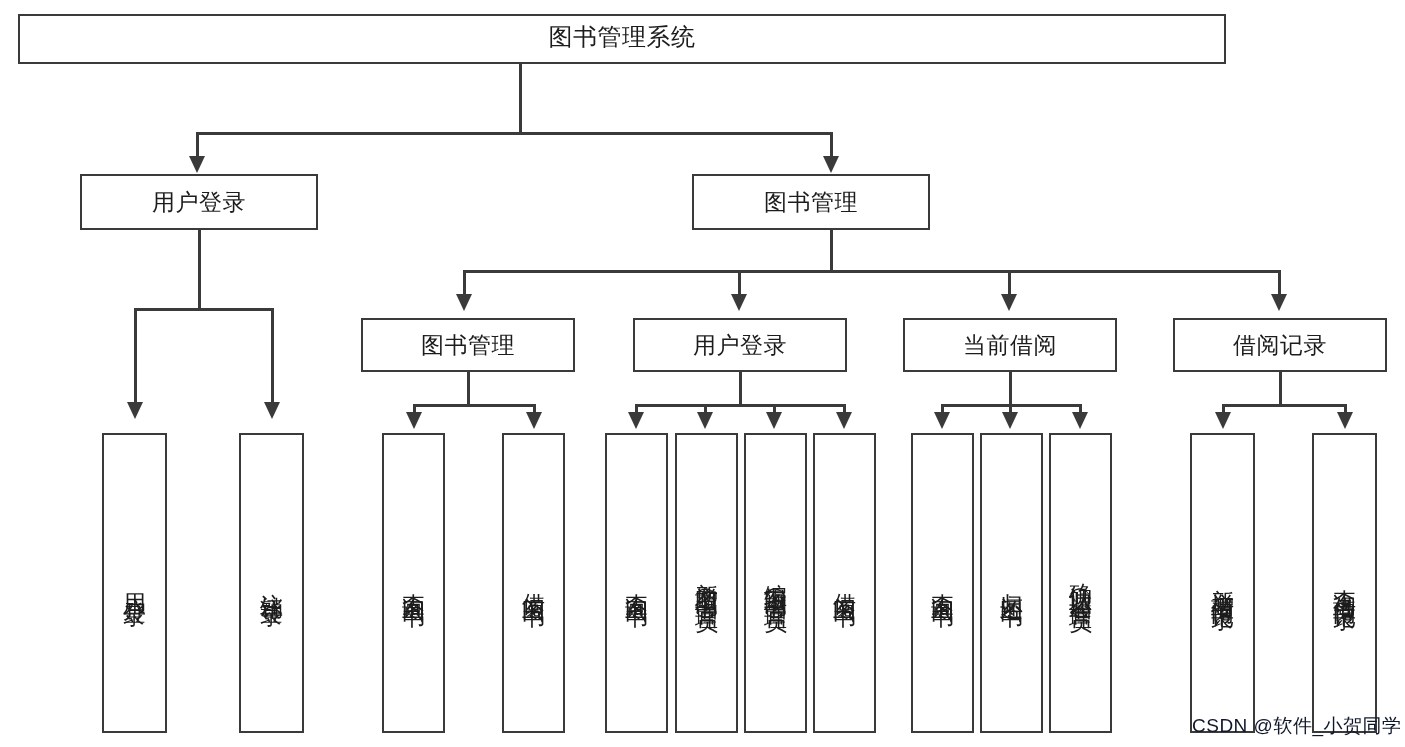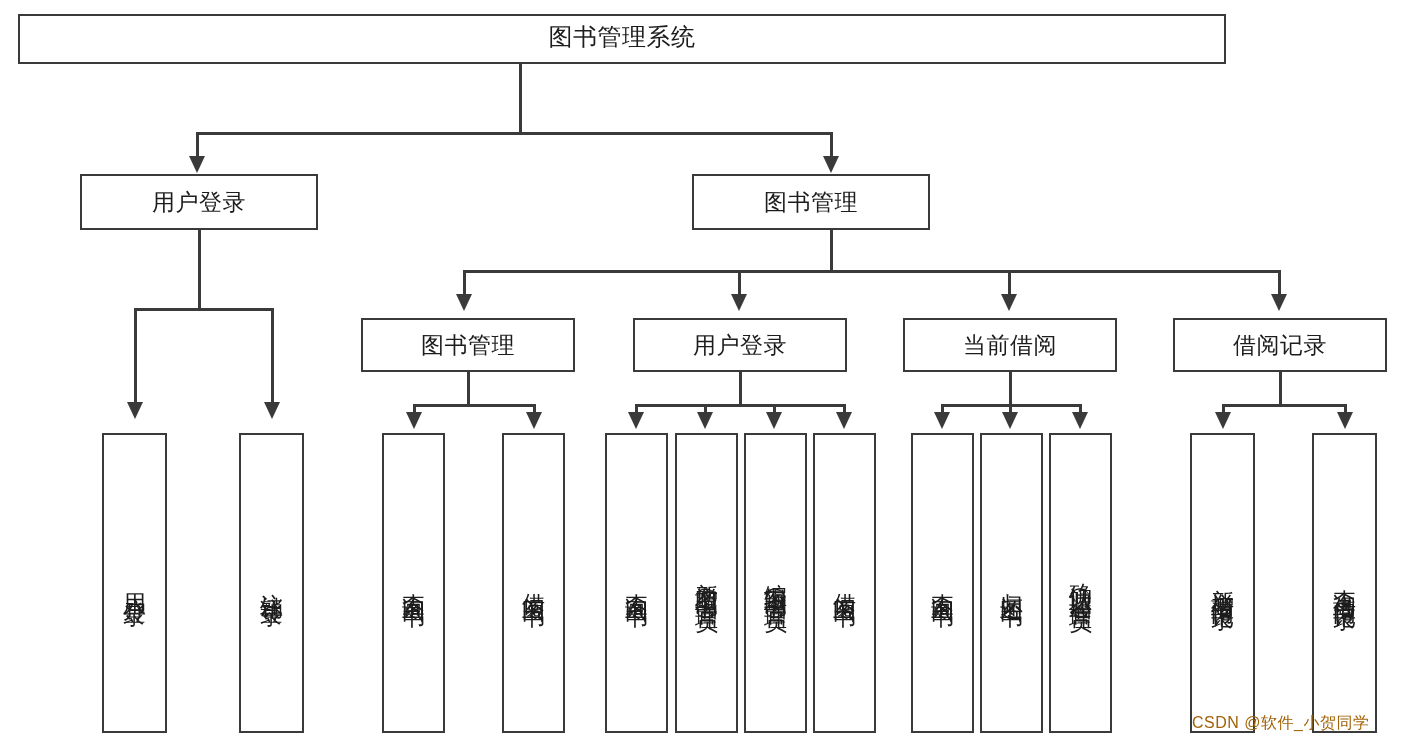--- a/index.html
+++ b/index.html
@@ -54,22 +54,22 @@
   .arrow {
     position: absolute;
     width: 0;
     height: 0;
     border-left: 8px solid transparent;
     border-right: 8px solid transparent;
     border-top: 17px solid #3a3a3a;
   }
   .watermark {
     position: absolute;
-    color: #a16207;
-    font-size: 16px;
+    color: #0f172a;
+    font-size: 19px;
     white-space: nowrap;
     letter-spacing: 0.5px;
   }
 </style>
 </head>
 <body>
 
 <div id="canvas">
 
   <div class="node h root" style="left:18px; top:14px; width:1208px; height:50px;font-family:Liberation Mono, monospace;">

